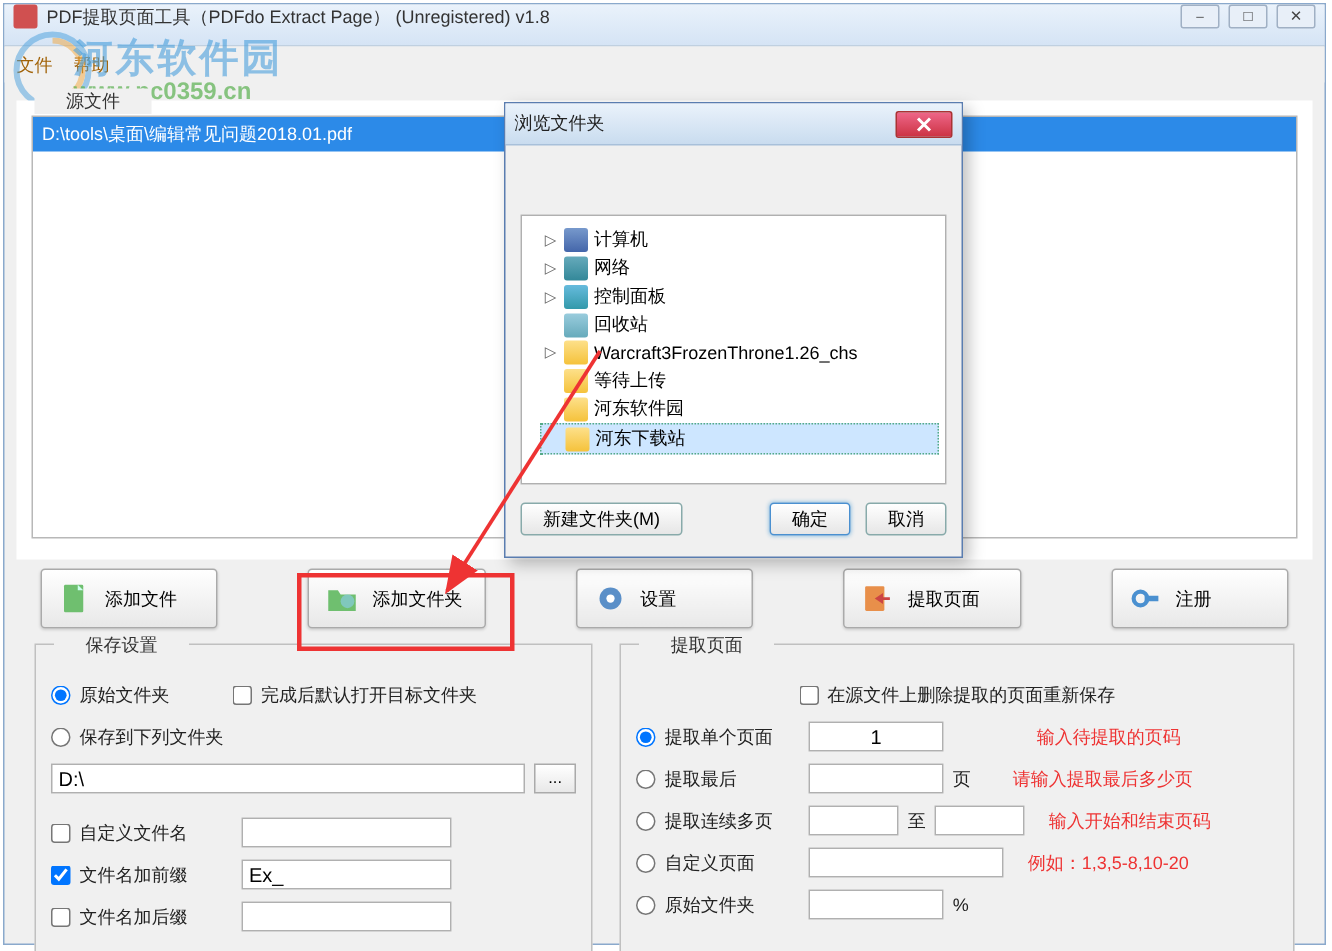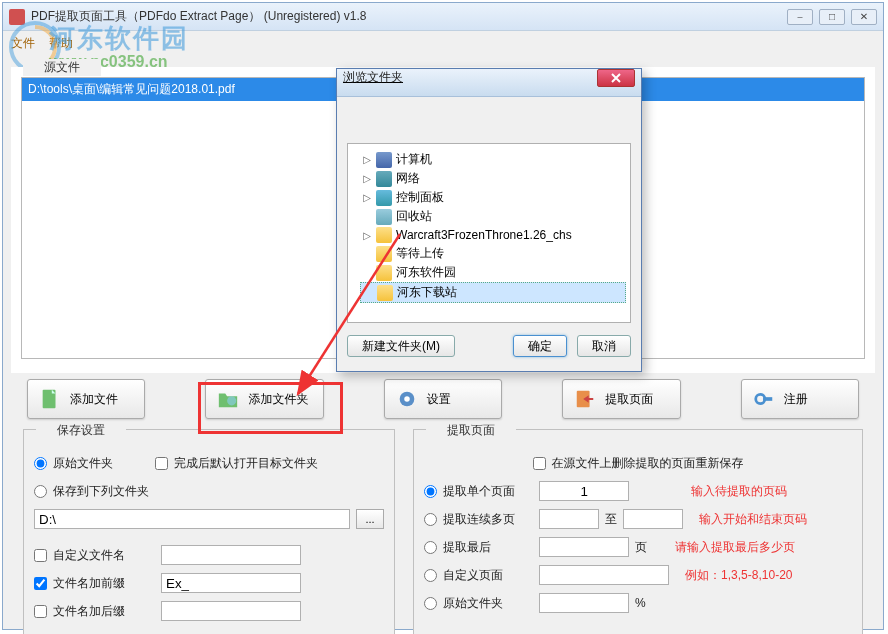--- a/index.html
+++ b/index.html
@@ -1,20 +1,20 @@
 <!DOCTYPE html>
 <html><head>
   <meta charset="utf-8">
   <style>
     * { box-sizing: border-box; margin: 0; padding: 0; }
     body { font-family: "Microsoft YaHei", "SimSun", Arial, sans-serif; font-size: 12px; background: #fff; width: 888px; height: 634px; position: relative; overflow: hidden; }
     
     
     .main-window { position: absolute; left: 2px; top: 2px; width: 882px; height: 628px; border: 1px solid #8aa9cc; background: #f0f0f0; }
-    .titlebar { height: 28px; background: linear-gradient(#eaf2fb, #d5e4f5); display: flex; align-items: center; padding: 0 6px; border-bottom: 1px solid #c0d0e0; }
+    .titlebar { height: 28px; background: linear-gradient(#eaf2fb, #d5e4f5); display: flex; align-items: flex-start; padding: 0 6px; border-bottom: 1px solid #c0d0e0; }
     .titlebar .app-icon { width: 16px; height: 16px; background: #d05050; margin-right: 6px; border-radius: 2px; }
     .titlebar .title { flex: 1; color: #333; }
     .winbtns { display: flex; gap: 6px; }
     .winbtn { width: 26px; height: 16px; border: 1px solid #a0b0c4; background: #e8eff8; border-radius: 2px; display: flex; align-items: center; justify-content: center; font-size: 10px; color: #444; cursor: pointer; }
     
     .menubar { height: 24px; display: flex; align-items: center; padding: 0 8px; gap: 14px; background: #f0f0f0; }
     .menubar span { color: #a16207; cursor: pointer; }
     
     .client { position: relative; padding: 8px; }
     
@@ -49,21 +49,21 @@
     .page-group { flex: 1.1; }
     
     .row { display: flex; align-items: center; gap: 6px; margin: 6px 0; min-height: 22px; }
     .row input[type=text] { border: 1px solid #b0b0b0; background:#fff; height: 20px; padding: 0 4px; }
     .row label { color: #222; }
     .red { color: #e33; }
     .dots-btn { width: 28px; height: 20px; border: 1px solid #aaa; background: linear-gradient(#fff,#e8e8e8); cursor:pointer; font-size:11px; }
     
     
     .dialog { position: absolute; left: 336px; top: 68px; width: 306px; height: 304px; border: 1px solid #5a7db0; background: #f0f0f0; box-shadow: 4px 4px 10px rgba(0,0,0,.25); z-index: 30; }
-    .dialog-title { height: 28px; background: linear-gradient(#eaf2fb, #c9dcef); display:flex; padding: 0 6px; border-bottom: 1px solid #a8c0da; text-decoration: underline; }
+    .dialog-title { height: 28px; background: linear-gradient(#eaf2fb, #c9dcef); display:flex; align-items:center; padding: 0 6px; border-bottom: 1px solid #a8c0da; }
     .dialog-title span { flex:1; color:#222; }
     .dlg-close { width: 38px; height: 18px; background: linear-gradient(#e68,#c34); border: 1px solid #a33; border-radius: 2px; color:#fff; display:flex; align-items:center; justify-content:center; font-weight:bold; cursor:pointer; }
     
     .tree { margin: 46px 10px 6px 10px; height: 180px; border: 1px solid #b0b0b0; background:#fff; padding: 6px 4px; overflow:hidden; }
     .tree-item { display:flex; align-items:center; gap:4px; padding: 1px 2px; margin-left: 8px; font-size: 12px; cursor:pointer; }
     .tree-item.sel { background: #cde6ff; border: 1px dotted #5a8; }
     .expander { width:10px; color:#666; font-size:10px; text-align:center; }
     .ticon { width:16px; height:16px; display:inline-block; }
     .ico-computer { background: linear-gradient(#79c, #46a); border-radius:2px; }
     .ico-network { background: linear-gradient(#6ab, #389); border-radius:2px; }
@@ -205,32 +205,32 @@
         </div>
         <div class="row">
           <input type="radio" checked="" style="">
           <label style="width:90px">提取单个页面</label>
           <input type="text" style="width: 90px; text-align: center;" value="1">
           <span style="width:50px"></span>
           <span class="red">输入待提取的页码</span>
         </div>
         <div class="row">
           <input type="radio" style="">
+          <label style="width:90px">提取最后</label>
+          <input type="text" style="width: 90px;">
+          <label>页</label>
+          <span class="red" style="margin-left:22px">请输入提取最后多少页</span>
+        </div>
+        <div class="row">
+          <input type="radio" style="">
           <label style="width:90px">提取连续多页</label>
           <input type="text" style="width: 60px;">
           <label>至</label>
           <input type="text" style="width: 60px;">
           <span class="red" style="margin-left:10px">输入开始和结束页码</span>
-        </div>
-        <div class="row">
-          <input type="radio" style="">
-          <label style="width:90px">提取最后</label>
-          <input type="text" style="width: 90px;">
-          <label>页</label>
-          <span class="red" style="margin-left:22px">请输入提取最后多少页</span>
         </div>
         <div class="row">
           <input type="radio" style="">
           <label style="width:90px">自定义页面</label>
           <input type="text" style="width: 130px;">
           <span class="red" style="margin-left:10px">例如：1,3,5-8,10-20</span>
         </div>
         <div class="row">
           <input type="radio" style="">
           <label style="width:90px">原始文件夹</label>

